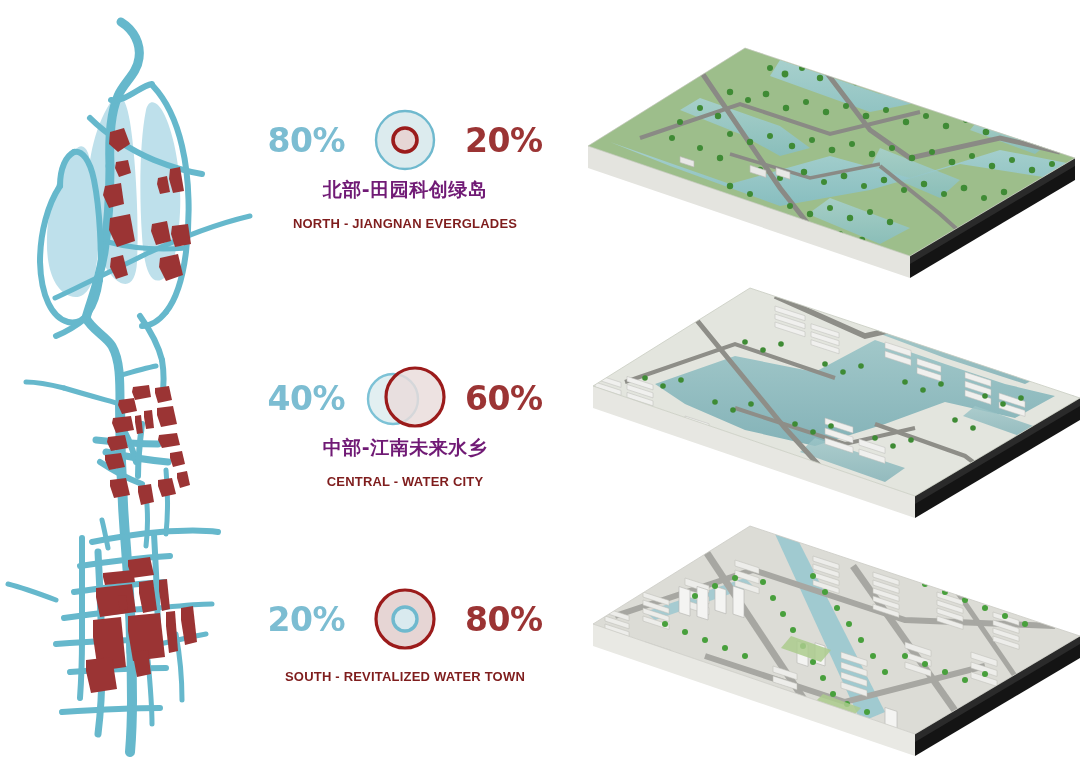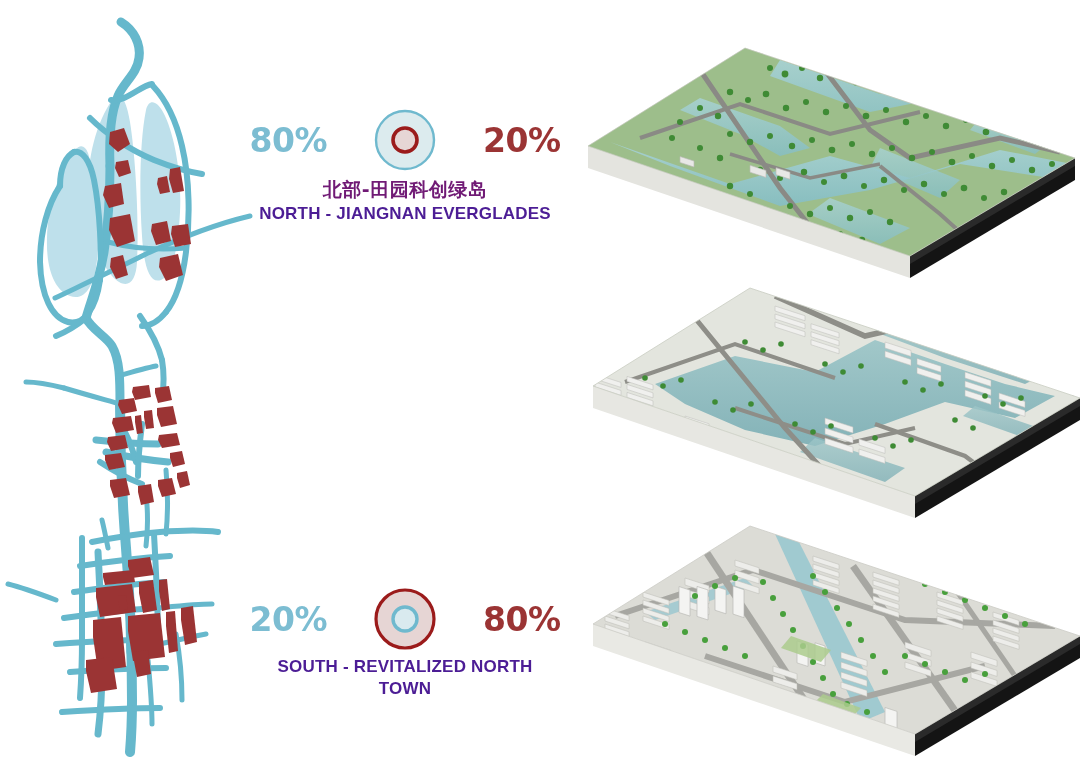--- a/index.html
+++ b/index.html
@@ -13,38 +13,38 @@
   .stage{position:absolute;inset:0;}
 
   
   .map-panel{position:absolute;left:0;top:0;width:280px;height:763px;}
   .map-svg{position:absolute;left:0;top:0;}
 
   
   .legend{position:absolute;width:300px;text-align:center;}
   .legend-row{
     display:flex;align-items:center;justify-content:center;
-    gap:30px;height:72px;
+    gap:12px;height:72px;
   }
   .pct{
     font-size:33px;font-weight:bold;letter-spacing:-0.5px;line-height:1;
     font-family:"DejaVu Sans",sans-serif;
   }
   .pct.blue{color:#7CBDD2;}
   .pct.red{color:#9B3434;}
   .venn{position:relative;width:96px;height:70px;flex:0 0 96px;}
   .venn svg{position:absolute;left:0;top:0;}
   .cn{
     font-size:19px;font-weight:bold;color:#701a75;
     margin-top:2px;letter-spacing:0.5px;line-height:1.25;
     font-family:"DejaVu Sans","Liberation Sans",sans-serif;
   }
   .en{
-    font-size:17px;font-weight:bold;color:#4c1d95;
-    letter-spacing:0.2px;line-height:1.3;margin-top:1px;
+    font-size:13px;font-weight:bold;color:#7f1d1d;
+    letter-spacing:0.2px;line-height:1.3;margin-top:14px;
     font-family:"Liberation Sans",sans-serif;
   }
 
   
   .slab{position:absolute;}
   .slab svg{display:block;}
 </style>
 </head>
 <body>
 
@@ -160,33 +160,47 @@
           <circle cx="48" cy="35" r="29" fill="#DCEBEE" stroke="#6FB9CE" stroke-width="2.4"></circle>
           <circle cx="48" cy="35" r="12" fill="#E6D6D5" stroke="#9B1B1B" stroke-width="3.6"></circle>
         </svg>
       </span>
       <span class="pct red">20%</span>
     </div>
     <div class="cn">北部-田园科创绿岛</div>
     <div class="en">NORTH - JIANGNAN EVERGLADES</div>
   </div>
 
+  <div class="legend" style="left:255px;top:362px;">
+    <div class="legend-row">
+      <span class="pct blue">40%</span>
+      <span class="venn">
+        <svg width="96" height="70" viewBox="0 0 96 70">
+          <circle cx="36" cy="36" r="25" fill="#E2EFF1" stroke="#7CC2D6" stroke-width="2.4"></circle>
+          <circle cx="58" cy="34" r="29" fill="#E9DCDB" fill-opacity="0.82" stroke="#9B1B1B" stroke-width="3.2"></circle>
+        </svg>
+      </span>
+      <span class="pct red">60%</span>
+    </div>
+    <div class="cn">中部-江南未来水乡</div>
+    <div class="en">CENTRAL - WATER CITY</div>
+  </div>
 
   <div class="legend" style="left:255px;top:583px;">
     <div class="legend-row">
       <span class="pct blue">20%</span>
       <span class="venn">
         <svg width="96" height="70" viewBox="0 0 96 70">
           <circle cx="48" cy="35" r="29" fill="#E6D5D4" stroke="#9B1B1B" stroke-width="3.2"></circle>
           <circle cx="48" cy="35" r="12" fill="#D9EAEF" stroke="#6FB9CE" stroke-width="3.4"></circle>
         </svg>
       </span>
       <span class="pct red">80%</span>
     </div>
-    <div class="en">SOUTH - REVITALIZED NORTH TOWN</div>
+    <div class="en">SOUTH - REVITALIZED WATER TOWN</div>
   </div>
 
   <div class="slab" style="left:580px;top:38px;">
     <svg width="500" height="260" viewBox="0 0 500 260">
       <defs>
         <clipPath id="topclipA">
             <polygon points="165,10 495,120 330,218 8,108"></polygon>
           </clipPath>
         <linearGradient id="waterA" x1="0" y1="0" x2="0" y2="1">
           <stop offset="0" stop-color="#A8D2D4"></stop>

